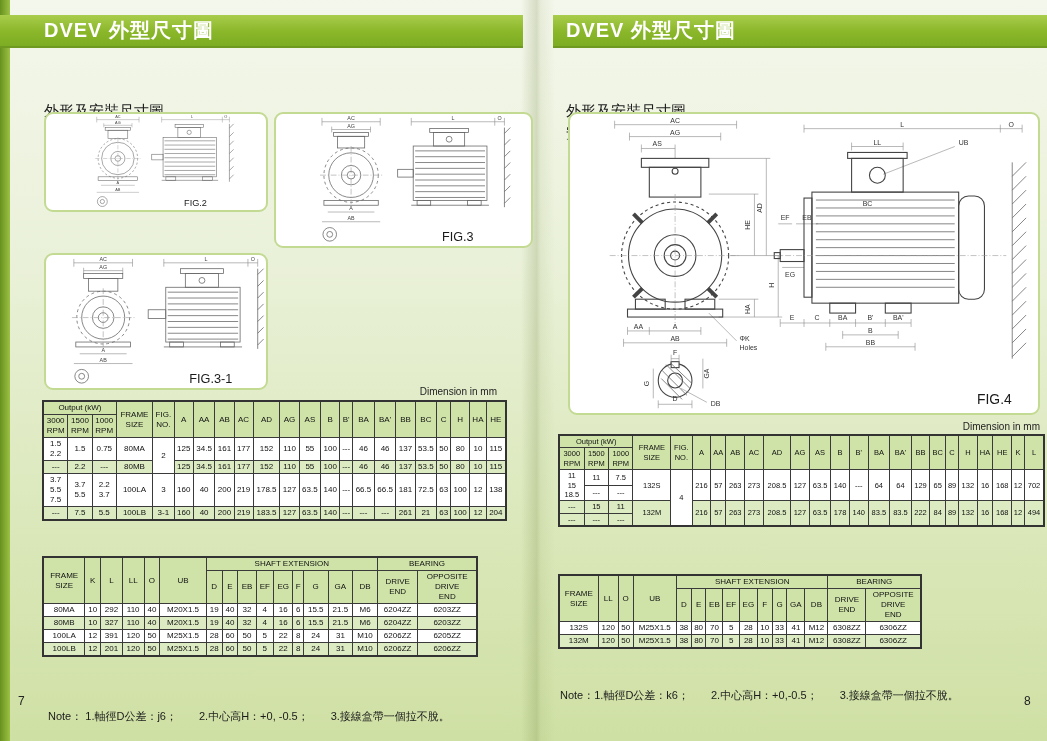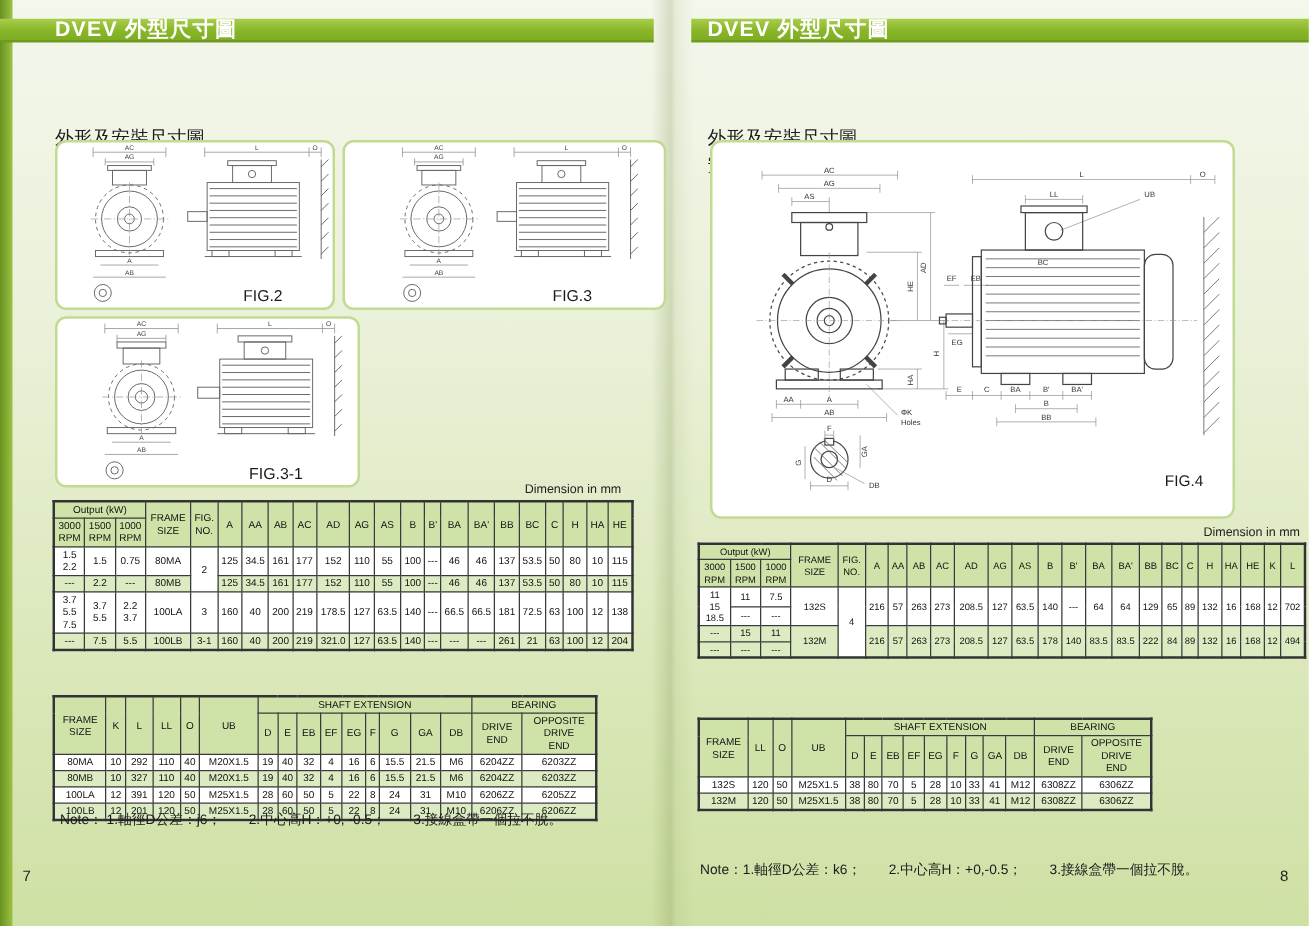--- a/index.html
+++ b/index.html
@@ -3,23 +3,23 @@
 <meta charset="utf-8">
 <style>
   html,body{margin:0;padding:0;}
   body{width:1047px;height:741px;font-family:"Liberation Sans",sans-serif;overflow:hidden;}
   .spread{position:relative;width:1047px;height:741px;
     background:linear-gradient(180deg,#f4f7ec 0%,#eaf1d9 35%,#dbe8bb 70%,#cfe0a4 100%);}
   .binding{position:absolute;left:0;top:0;width:10px;height:741px;
     background:linear-gradient(90deg,#67911f,#9cc244);}
   .gutter{position:absolute;left:521px;top:0;width:34px;height:741px;
     background:linear-gradient(90deg,rgba(110,130,60,0),rgba(105,125,55,.22) 46%,rgba(140,160,90,.12) 58%,rgba(110,130,60,0));}
-  .hbar{position:absolute;top:15px;height:19px;display:flex;align-items:center;
+  .hbar{position:absolute;top:15px;height:33px;display:flex;align-items:center;
     background:linear-gradient(180deg,#a9cd4c 0%,#8ab629 55%,#7dad23 100%);
-    border-bottom:2px solid #6f9a1f;color:#fff;font-weight:bold;font-size:17px;letter-spacing:1px;}
+    border-bottom:2px solid #6f9a1f;color:#fff;font-weight:bold;font-size:20px;letter-spacing:1px;}
   .hbar-left{left:0;width:523px;padding-left:44px;box-sizing:border-box;}
   .hbar-right{left:553px;width:494px;padding-left:13px;box-sizing:border-box;}
   .titleblock{position:absolute;font-size:15px;color:#1c1c1c;line-height:1.45;margin-top:36px;}
   .figpanel{position:absolute;background:#fff;border:2px solid #c3da92;border-radius:9px;box-sizing:border-box;}
   .figpanel svg{width:100%;height:100%;display:block;}
   .dim{font-size:5.5px;fill:#444;text-anchor:middle;font-family:"Liberation Sans",sans-serif;}
   .dim4{font-size:7px;fill:#333;text-anchor:middle;font-family:"Liberation Sans",sans-serif;}
   .figcap{font-size:13px;fill:#1a1a1a;text-anchor:middle;font-family:"Liberation Sans",sans-serif;}
   .figcap4{font-size:14px;fill:#1a1a1a;text-anchor:middle;font-family:"Liberation Sans",sans-serif;}
   .ln{stroke:#666;stroke-width:.8;fill:none;}
@@ -59,21 +59,21 @@
 
   <div class="titleblock" style="left:44px;top:64px;">
     <div>外形及安裝尺寸圖</div>
     <div>安裝方式: B3</div>
   </div>
   <div class="titleblock" style="left:566px;top:64px;">
     <div>外形及安裝尺寸圖</div>
     <div>安裝方式: B3</div>
   </div>
 
-  <div class="figpanel" style="left:44px;top:112px;width:224px;height:136px;">
+  <div class="figpanel" style="left:44px;top:112px;width:224px;height:100px;">
     <svg viewBox="0 0 224 136">
       <g class="dimln">
         <line x1="28" y1="8" x2="88" y2="8"></line>
           <line x1="28" y1="4" x2="28" y2="12"></line>
           <line x1="88" y1="4" x2="88" y2="12"></line>
         <line x1="38" y1="16" x2="78" y2="16"></line>
           <line x1="38" y1="13" x2="38" y2="19"></line>
           <line x1="78" y1="13" x2="78" y2="19"></line>
         <line x1="34" y1="101" x2="82" y2="101"></line>
           <line x1="28" y1="111" x2="88" y2="111"></line>
@@ -165,21 +165,21 @@
         <path d="M216 20 l6 -6 M216 32 l6 -6 M216 44 l6 -6 M216 56 l6 -6 M216 68 l6 -6 M216 80 l6 -6 M216 92 l6 -6"></path>
       </g>
       <g class="cl">
           <line x1="26" y1="63" x2="90" y2="63"></line>
           <line x1="58" y1="33" x2="58" y2="93"></line>
         </g>
       <text class="figcap" x="168" y="131">FIG.3</text>
     </svg>
   </div>
 
-  <div class="figpanel" style="left:44px;top:253px;width:244px;height:137px;">
+  <div class="figpanel" style="left:44px;top:253px;width:224px;height:137px;">
     <svg viewBox="0 0 224 136">
       <g class="dimln">
         <line x1="28" y1="8" x2="88" y2="8"></line>
           <line x1="28" y1="4" x2="28" y2="12"></line>
           <line x1="88" y1="4" x2="88" y2="12"></line>
         <line x1="38" y1="16" x2="78" y2="16"></line>
           <line x1="38" y1="13" x2="38" y2="19"></line>
           <line x1="78" y1="13" x2="78" y2="19"></line>
         <line x1="34" y1="101" x2="82" y2="101"></line>
           <line x1="28" y1="111" x2="88" y2="111"></line>
@@ -218,21 +218,21 @@
         <path d="M216 20 l6 -6 M216 32 l6 -6 M216 44 l6 -6 M216 56 l6 -6 M216 68 l6 -6 M216 80 l6 -6 M216 92 l6 -6"></path>
       </g>
       <g class="cl">
           <line x1="26" y1="64" x2="90" y2="64"></line>
           <line x1="58" y1="34" x2="58" y2="94"></line>
         </g>
       <text class="figcap" x="168" y="131">FIG.3-1</text>
     </svg>
   </div>
 
-  <div class="figpanel" style="left:568px;top:112px;width:420px;height:303px;">
+  <div class="figpanel" style="left:568px;top:112px;width:472px;height:303px;">
     <svg viewBox="0 0 472 300">
 
       <g class="dimln">
         <line x1="45" y1="10" x2="168" y2="10"></line>
           <line x1="45" y1="6" x2="45" y2="14"></line>
           <line x1="168" y1="6" x2="168" y2="14"></line>
         <line x1="60" y1="22" x2="152" y2="22"></line>
           <line x1="60" y1="18" x2="60" y2="26"></line>
           <line x1="152" y1="18" x2="152" y2="26"></line>
         <line x1="72" y1="34" x2="106" y2="34"></line>
@@ -503,21 +503,21 @@
         <tr class="shade">
           <td>---</td>
           <td>7.5</td>
           <td>5.5</td>
           <td>100LB</td>
           <td>3-1</td>
           <td>160</td>
           <td>40</td>
           <td>200</td>
           <td>219</td>
-          <td>321.0</td>
+          <td>183.5</td>
           <td>127</td>
           <td>63.5</td>
           <td>140</td>
           <td>---</td>
           <td>---</td>
           <td>---</td>
           <td>261</td>
           <td>21</td>
           <td>63</td>
           <td>100</td>
@@ -796,18 +796,18 @@
           <td>10</td>
           <td>33</td>
           <td>41</td>
           <td>M12</td>
           <td>6308ZZ</td>
           <td>6306ZZ</td>
         </tr>
       </tbody>
     </table>
 
-  <div class="note" style="left:48px;top:648px;text-align:center;">Note： 1.軸徑D公差：j6；　　2.中心高H：+0, -0.5；　　3.接線盒帶一個拉不脫。</div>
+  <div class="note" style="left:48px;top:709px;text-align:center;">Note： 1.軸徑D公差：j6；　　2.中心高H：+0, -0.5；　　3.接線盒帶一個拉不脫。</div>
   <div class="note" style="left:560px;top:688px;">Note：1.軸徑D公差：k6；　　2.中心高H：+0,-0.5；　　3.接線盒帶一個拉不脫。</div>
 
   <div class="pagenum" style="left:18px;top:694px;">7</div>
   <div class="pagenum" style="left:1024px;top:694px;">8</div>
 </div>
 
 </body></html>

